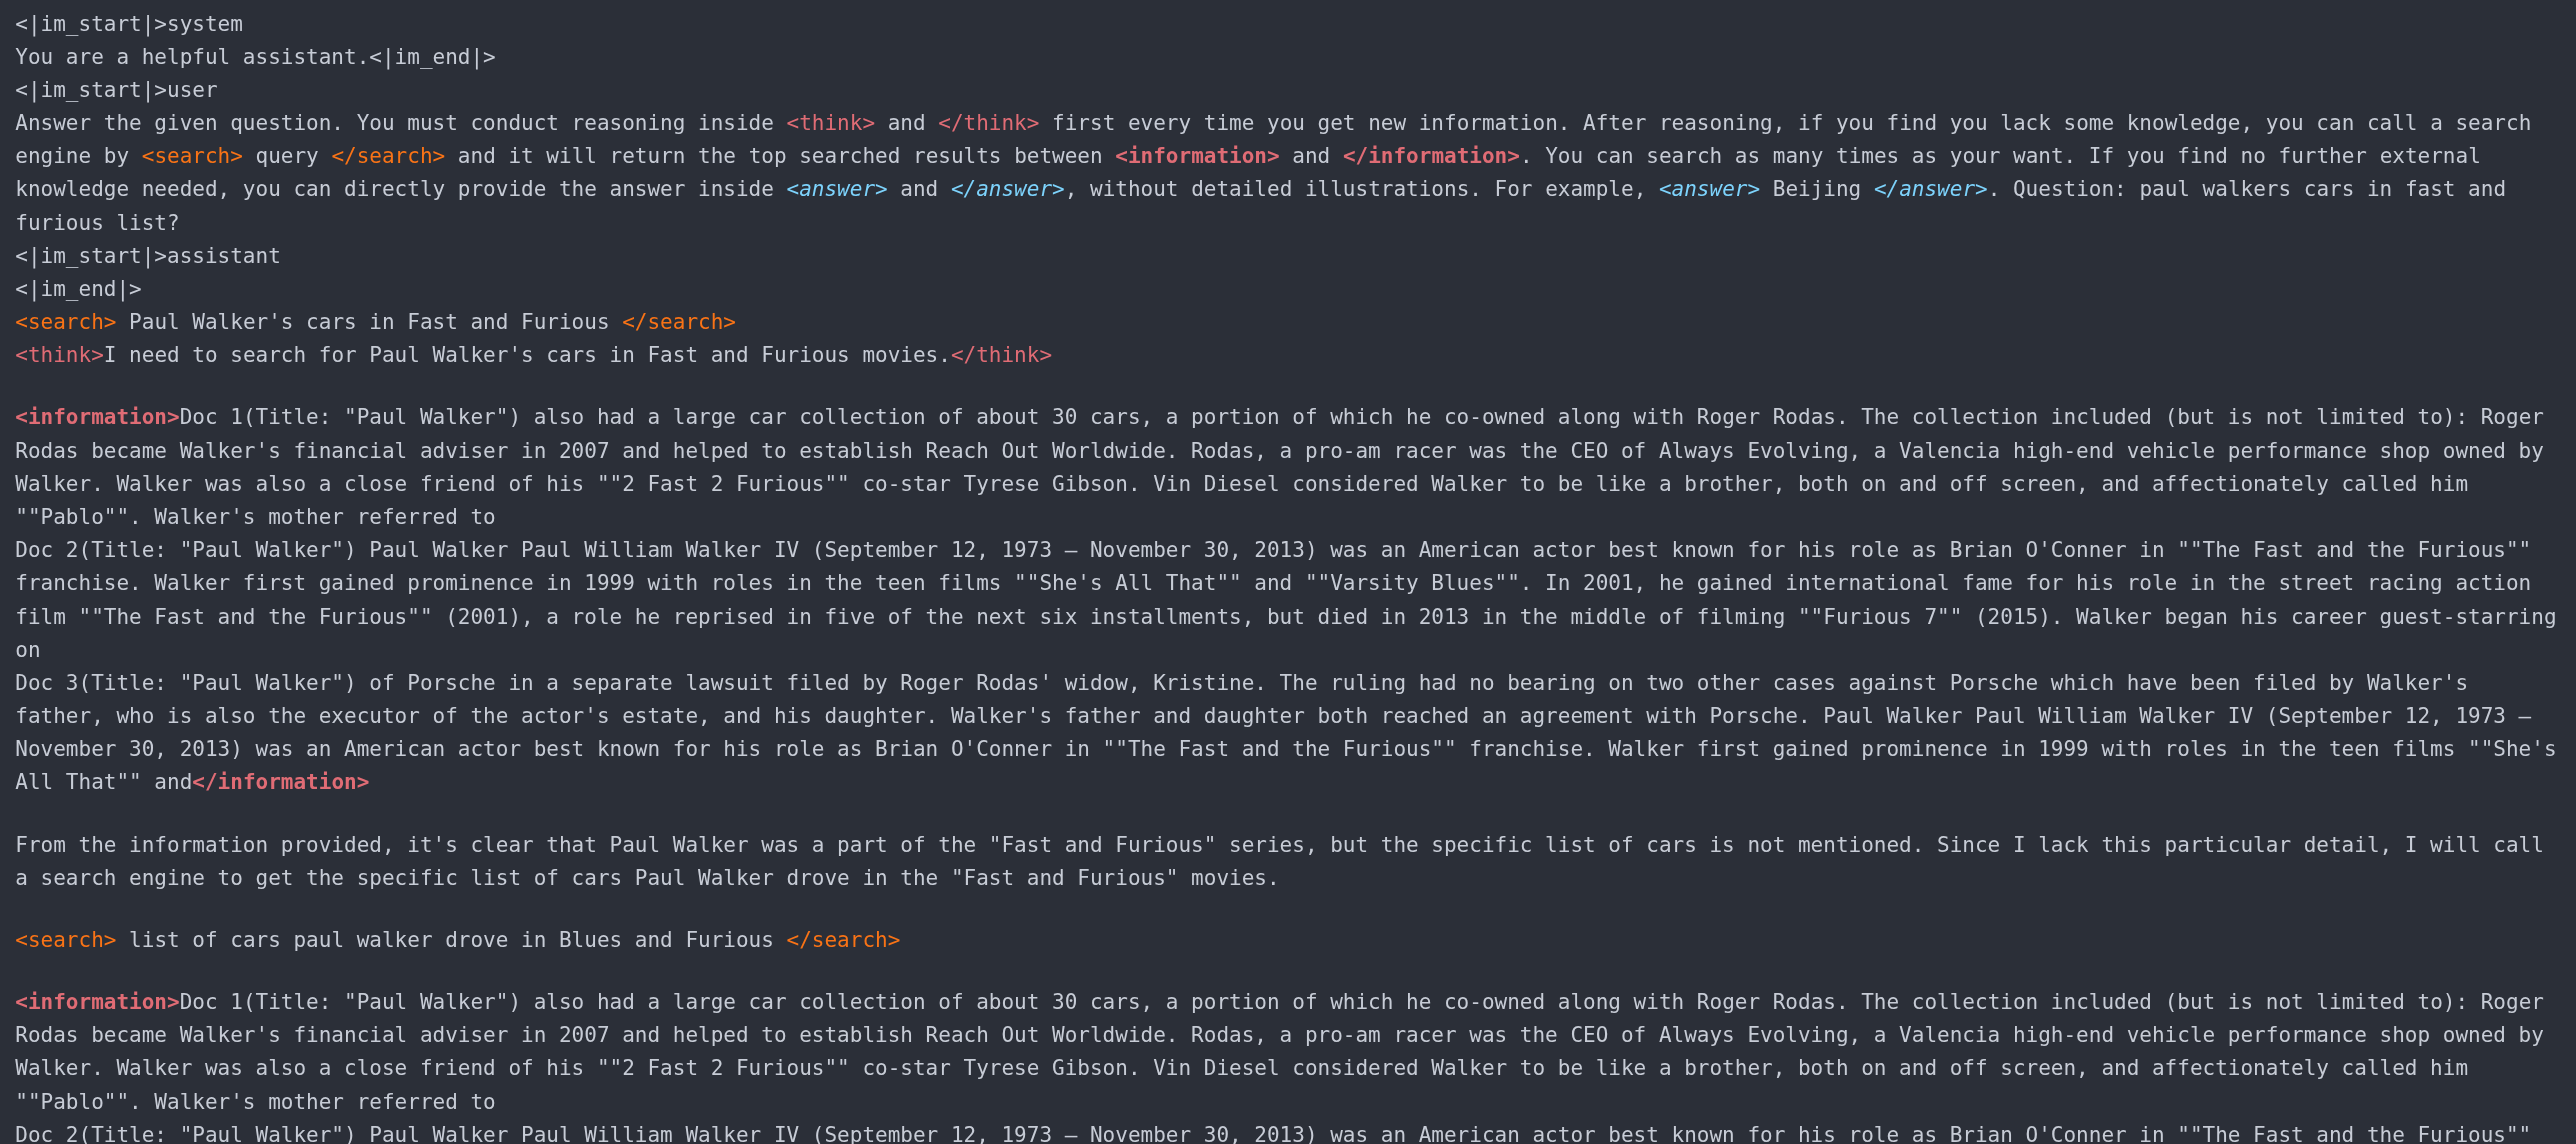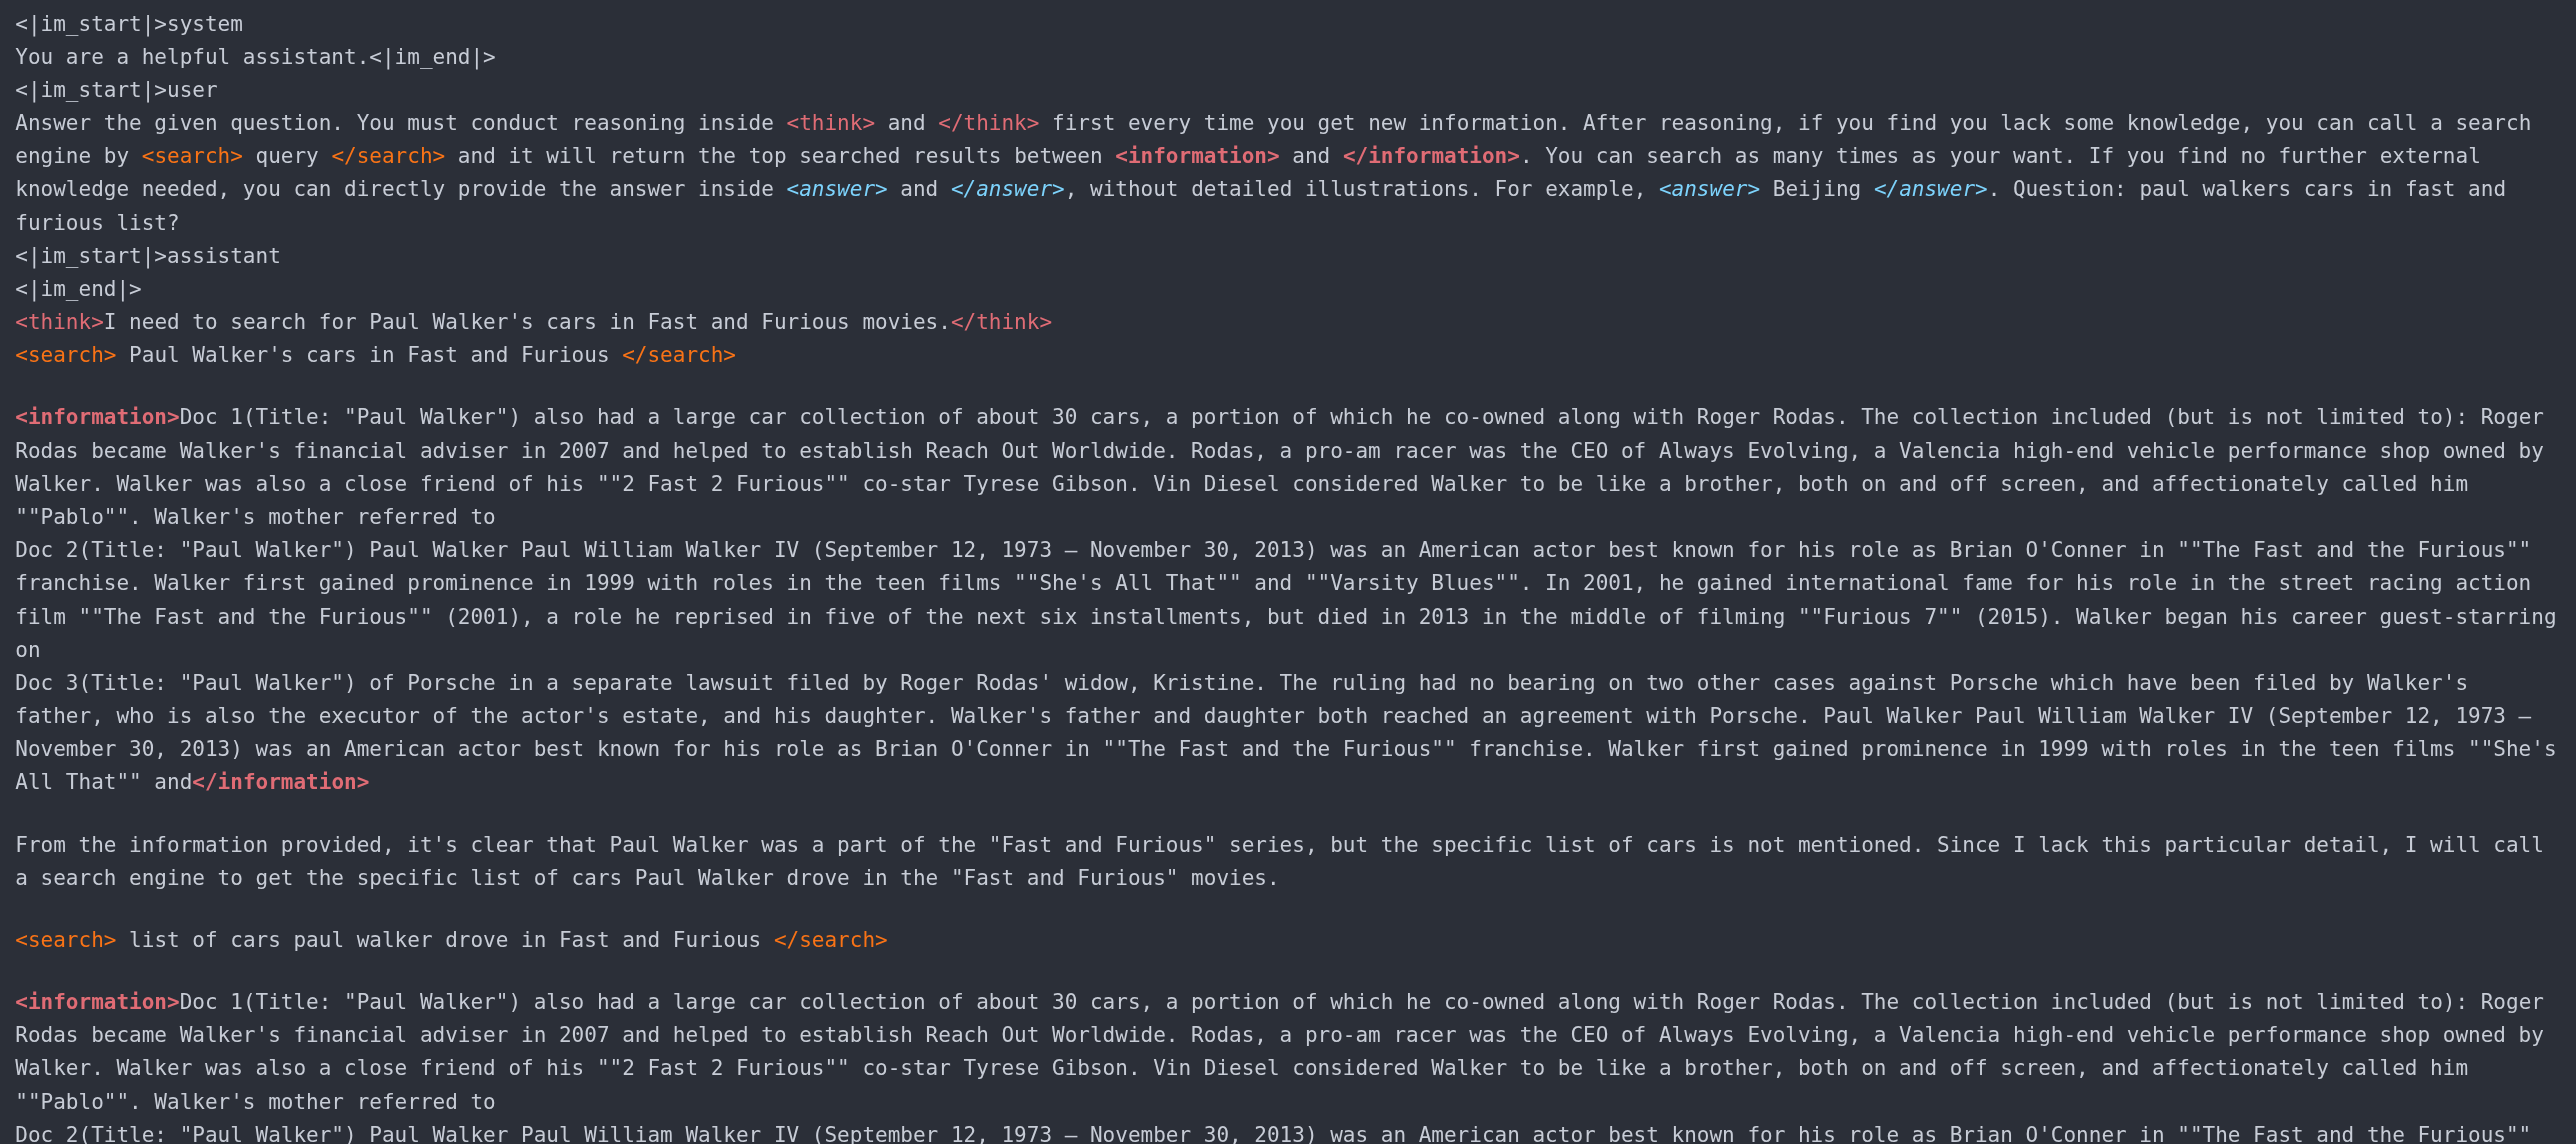--- a/index.html
+++ b/index.html
@@ -38,28 +38,28 @@
 <body>
 
 <div class="page">
   <div id="transcript">
       <div class="para"><span class="plain">&lt;|im_start|&gt;system</span></div>
       <div class="para"><span class="plain">You are a helpful assistant.&lt;|im_end|&gt;</span></div>
       <div class="para"><span class="plain">&lt;|im_start|&gt;user</span></div>
       <div class="para"><span class="plain">Answer the given question. You must conduct reasoning inside </span><span class="tag-think">&lt;think&gt;</span><span class="plain"> and </span><span class="tag-think">&lt;/think&gt;</span><span class="plain"> first every time you get new information. After reasoning, if you find you lack some knowledge, you can call a search engine by </span><span class="tag-search">&lt;search&gt;</span><span class="plain"> query </span><span class="tag-search">&lt;/search&gt;</span><span class="plain"> and it will return the top searched results between </span><span class="tag-information">&lt;information&gt;</span><span class="plain"> and </span><span class="tag-information">&lt;/information&gt;</span><span class="plain">. You can search as many times as your want. If you find no further external knowledge needed, you can directly provide the answer inside </span><span class="tag-answer">&lt;answer&gt;</span><span class="plain"> and </span><span class="tag-answer">&lt;/answer&gt;</span><span class="plain">, without detailed illustrations. For example, </span><span class="tag-answer">&lt;answer&gt;</span><span class="plain"> Beijing </span><span class="tag-answer">&lt;/answer&gt;</span><span class="plain">. Question: paul walkers cars in fast and furious list?</span></div>
       <div class="para"><span class="plain">&lt;|im_start|&gt;assistant</span></div>
       <div class="para"><span class="plain">&lt;|im_end|&gt;</span></div>
+      <div class="para"><span class="tag-search">&lt;search&gt;</span><span class="plain"> Paul Walker's cars in Fast and Furious </span><span class="tag-search">&lt;/search&gt;</span></div>
       <div class="para"><span class="tag-think">&lt;think&gt;</span><span class="plain">I need to search for Paul Walker's cars in Fast and Furious movies.</span><span class="tag-think">&lt;/think&gt;</span></div>
-      <div class="para"><span class="tag-search">&lt;search&gt;</span><span class="plain"> Paul Walker's cars in Fast and Furious </span><span class="tag-search">&lt;/search&gt;</span></div>
       <div class="blank"></div>
       <div class="para"><span class="tag-information">&lt;information&gt;</span><span class="plain">Doc 1(Title: "Paul Walker") also had a large car collection of about 30 cars, a portion of which he co-owned along with Roger Rodas. The collection included (but is not limited to): Roger Rodas became Walker's financial adviser in 2007 and helped to establish Reach Out Worldwide. Rodas, a pro-am racer was the CEO of Always Evolving, a Valencia high-end vehicle performance shop owned by Walker. Walker was also a close friend of his ""2 Fast 2 Furious"" co-star Tyrese Gibson. Vin Diesel considered Walker to be like a brother, both on and off screen, and affectionately called him ""Pablo"". Walker's mother referred to</span></div>
       <div class="para"><span class="plain">Doc 2(Title: "Paul Walker") Paul Walker Paul William Walker IV (September 12, 1973 – November 30, 2013) was an American actor best known for his role as Brian O'Conner in ""The Fast and the Furious"" franchise. Walker first gained prominence in 1999 with roles in the teen films ""She's All That"" and ""Varsity Blues"". In 2001, he gained international fame for his role in the street racing action film ""The Fast and the Furious"" (2001), a role he reprised in five of the next six installments, but died in 2013 in the middle of filming ""Furious 7"" (2015). Walker began his career guest-starring on</span></div>
       <div class="para"><span class="plain">Doc 3(Title: "Paul Walker") of Porsche in a separate lawsuit filed by Roger Rodas' widow, Kristine. The ruling had no bearing on two other cases against Porsche which have been filed by Walker's father, who is also the executor of the actor's estate, and his daughter. Walker's father and daughter both reached an agreement with Porsche. Paul Walker Paul William Walker IV (September 12, 1973 – November 30, 2013) was an American actor best known for his role as Brian O'Conner in ""The Fast and the Furious"" franchise. Walker first gained prominence in 1999 with roles in the teen films ""She's All That"" and</span><span class="tag-information">&lt;/information&gt;</span></div>
       <div class="blank"></div>
       <div class="para"><span class="plain">From the information provided, it's clear that Paul Walker was a part of the "Fast and Furious" series, but the specific list of cars is not mentioned. Since I lack this particular detail, I will call a search engine to get the specific list of cars Paul Walker drove in the "Fast and Furious" movies.</span></div>
       <div class="blank"></div>
-      <div class="para"><span class="tag-search">&lt;search&gt;</span><span class="plain"> list of cars paul walker drove in Fast and Furious </span><span class="tag-search">&lt;/search&gt;</span></div>
+      <div class="para"><span class="tag-search">&lt;search&gt;</span><span class="plain"> list of cars paul walker drove in Blues and Furious </span><span class="tag-search">&lt;/search&gt;</span></div>
       <div class="blank"></div>
       <div class="para"><span class="tag-information">&lt;information&gt;</span><span class="plain">Doc 1(Title: "Paul Walker") also had a large car collection of about 30 cars, a portion of which he co-owned along with Roger Rodas. The collection included (but is not limited to): Roger Rodas became Walker's financial adviser in 2007 and helped to establish Reach Out Worldwide. Rodas, a pro-am racer was the CEO of Always Evolving, a Valencia high-end vehicle performance shop owned by Walker. Walker was also a close friend of his ""2 Fast 2 Furious"" co-star Tyrese Gibson. Vin Diesel considered Walker to be like a brother, both on and off screen, and affectionately called him ""Pablo"". Walker's mother referred to</span></div>
       <div class="para"><span class="plain">Doc 2(Title: "Paul Walker") Paul Walker Paul William Walker IV (September 12, 1973 – November 30, 2013) was an American actor best known for his role as Brian O'Conner in ""The Fast and the Furious"" franchise. Walker first gained prominence in 1999 with roles in the teen films ""She's All That"" and ""Varsity Blues"". In 2001, he gained international fame for his role in the street racing action film ""The Fast and the Furious"" (2001), a role he reprised in five of the next six installments, but died in 2013 in the middle of filming ""Furious 7"" (2015). Walker began his career guest-starring on</span></div>
     </div>
 </div>
 
 
 </body></html>

